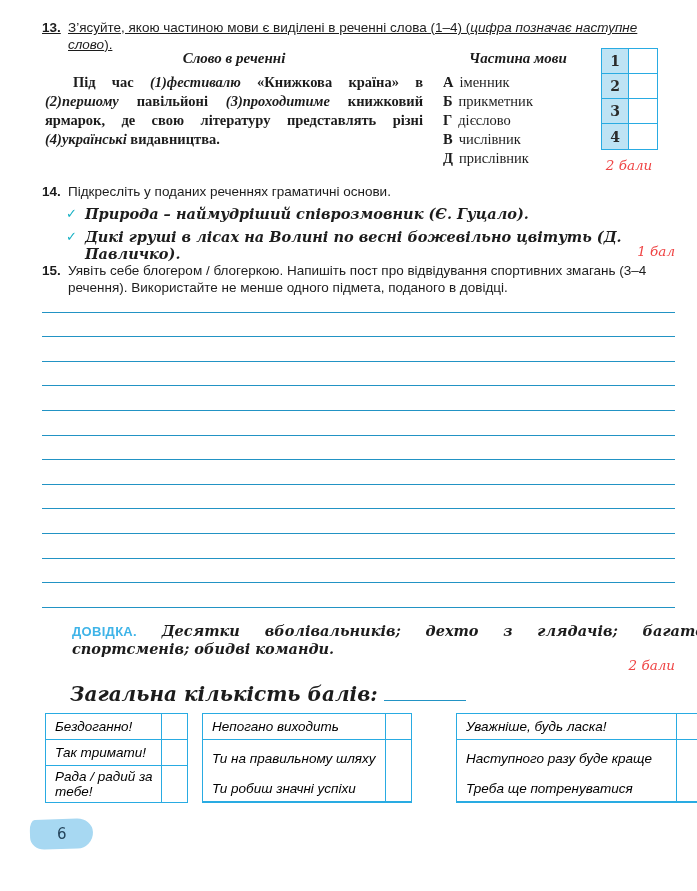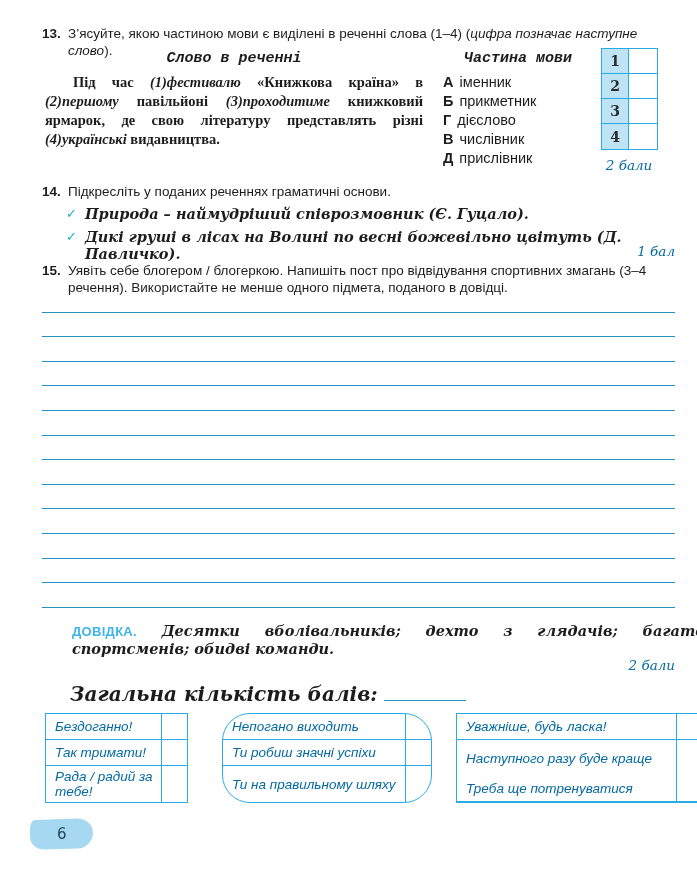--- a/index.html
+++ b/index.html
@@ -8,51 +8,51 @@
     position:relative; width:697px; height:891px; background:#ffffff;
     font-family:"Liberation Sans", sans-serif; color:#1c1c1c; overflow:hidden;
   }
   
   .task-header { position:absolute; display:flex; font-size:13.5px; line-height:17px; }
   .task-header .tnum { font-weight:bold; width:26px; flex:0 0 26px; }
   .task-header .ttext { flex:1; }
   .task-header .ttext i { font-style:italic; }
 
   
-  .t13h { left:42px; top:25px; width:640px; }
+  .t13h { left:42px; top:19px; width:640px;text-decoration:underline; }
   .col-heading {
-    font-family:Liberation Mono, monospace; font-weight:bold; font-style:italic;
+    font-family:Liberation Serif, serif; font-weight:bold; font-style:italic;
     font-size:15px; text-align:center; margin-bottom:6px;
   }
   .col-left { position:absolute; left:45px; top:50px; width:378px; }
   .passage {
     font-family:Liberation Serif, serif; font-weight:bold; font-size:14.5px;
     line-height:19px; text-align:justify; text-indent:28px;
   }
   .passage .marked { font-style:italic; }
   .col-right { position:absolute; left:443px; top:50px; width:150px; }
-  .option { font-family:Liberation Sans, sans-serif; font-size:14.5px; line-height:19px; }
+  .option { font-family:Liberation Serif, serif; font-size:14.5px; line-height:19px; }
   .option .olet { font-weight:bold; margin-right:6px; }
 
   .answer-table {
     position:absolute; left:601px; top:48px;
     display:grid; grid-template-columns:27px 28px; grid-auto-rows:25px;
     border:1.5px solid #29abe2;
   }
   .acell { border-bottom:1.5px solid #29abe2; }
   .acell.num {
     background:#bee3f4; border-right:1.5px solid #29abe2;
     font-family:"DejaVu Serif", serif; font-weight:bold; font-size:14px;
     display:flex; align-items:center; justify-content:center; color:#2b2b2b;
   }
   .acell.last { border-bottom:none; }
 
   .points {
     position:absolute; font-family:"DejaVu Serif", serif; font-style:italic;
-    font-size:13.5px; color:#0369a1;
+    font-size:13.5px; color:#ef4444;
   }
   .p13 { left:601px; top:157px; width:56px; text-align:center; }
   .p14 { right:22px; top:243px; text-align:right; }
   .pref { right:22px; top:657px; text-align:right; }
 
   
   .t14h { left:42px; top:183px; width:640px; }
   .check-line {
     position:absolute; left:66px; width:610px; display:flex; align-items:flex-start;
     font-family:"DejaVu Serif", serif; font-weight:bold; font-style:italic; font-size:14.5px;
@@ -86,27 +86,27 @@
   }
   .total-blank { display:inline-block; width:82px; border-bottom:1.5px solid #2293c4;
     height:14px; margin-left:6px; vertical-align:baseline; }
 
   
   .fbox {
     position:absolute; top:713px; height:90px; border:1.5px solid #29abe2;
     display:flex; flex-direction:column; background:#fff;
   }
   .fbox1 { left:45px; width:143px; }
-  .fbox2 { left:222px; width:210px;border-radius:28px; }
+  .fbox2 { left:202px; width:210px; }
   .fbox3 { left:456px; width:247px; }
   .frow { display:flex; border-bottom:1.5px solid #29abe2; flex:0 0 26px; }
   .frow.tall { flex:1 1 auto; border-bottom:none; }
   .ftext {
     flex:1; display:flex; align-items:center; padding:1px 4px 1px 9px;
-    font-style:italic; font-size:13.5px; line-height:15px; color:#0369a1;
+    font-style:italic; font-size:13.5px; line-height:15px; color:#000000;
   }
   .fcheck { flex:0 0 26px; border-left:1.5px solid #29abe2; }
 
   
   .page-blob {
     position:absolute; left:30px; top:819px; width:63px; height:30px;
     background:#a7d8f2; border-radius: 6px 18px 18px 16px / 12px 16px 18px 14px;
     transform:rotate(-2deg);
     display:flex; align-items:center; justify-content:center;
   }
@@ -206,28 +206,28 @@
       <div class="ftext">Рада / радий за тебе!</div>
       <div class="fcheck"></div>
     </div>
   </div>
 
   <div class="fbox fbox2">
     <div class="frow">
       <div class="ftext">Непогано виходить</div>
       <div class="fcheck"></div>
     </div>
-    <div class="frow">
-      <div class="ftext">Ти робиш значні успіхи</div>
-      <div class="fcheck"></div>
-    </div>
     <div class="frow tall">
       <div class="ftext">Ти на правильному шляху</div>
       <div class="fcheck"></div>
     </div>
+    <div class="frow">
+      <div class="ftext">Ти робиш значні успіхи</div>
+      <div class="fcheck"></div>
+    </div>
   </div>
 
   <div class="fbox fbox3">
     <div class="frow">
       <div class="ftext">Уважніше, будь ласка!</div>
       <div class="fcheck"></div>
     </div>
     <div class="frow tall">
       <div class="ftext">Наступного разу буде краще</div>
       <div class="fcheck"></div>

